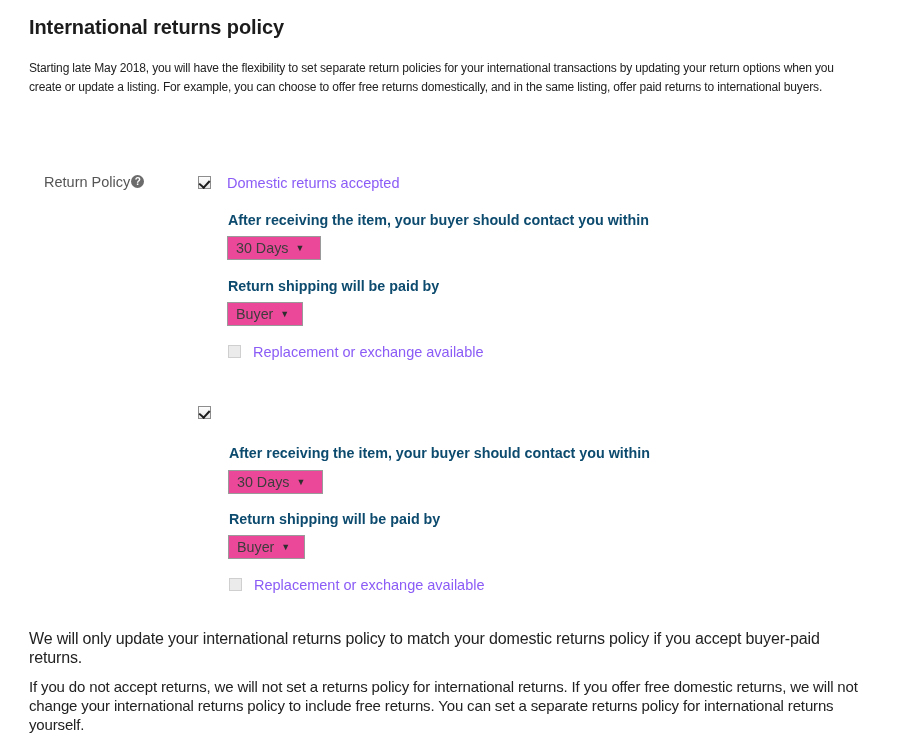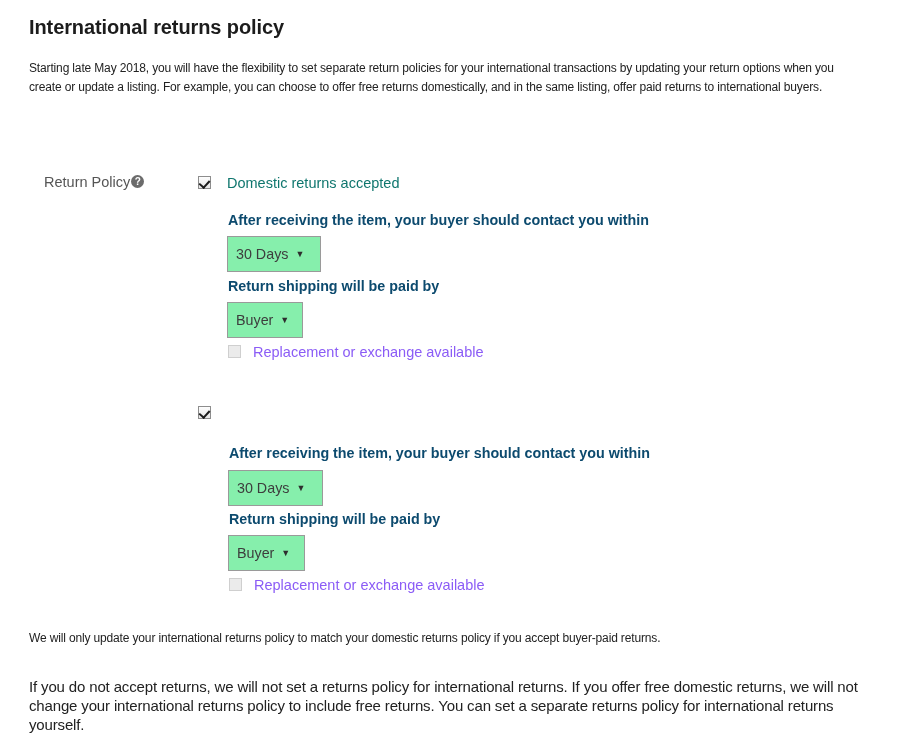--- a/index.html
+++ b/index.html
@@ -42,21 +42,21 @@
     line-height: 19.4px;
     color: #222222;
     letter-spacing: -0.15px;
   }
 
   .footer-para-1 {
     position: absolute;
     left: 29px;
     top: 629px;
     width: 830px;
-    font-size: 12px;
+    font-size: 16px;
     line-height: 19px;
     color: #222222;
     letter-spacing: -0.15px;
   }
 
   .footer-para-2 {
     position: absolute;
     left: 29px;
     top: 677px;
     width: 840px;
@@ -126,42 +126,42 @@
     transform: rotate(42deg);
   }
   .cb.unchecked {
     border: 1px solid #cfcfcf;
     background: #ebebeb;
   }
 
   .cb-label {
     position: absolute;
     font-size: 14.5px;
-    color: #0f766e;
+    color: #8b5cf6;
     white-space: nowrap;
   }
   .cb-label.muted {
     color: #8b5cf6;
   }
 
   .sub-text {
     position: absolute;
     font-size: 14.3px;
     color: #0c4a6e;
     white-space: nowrap;
     font-weight: bold;
   }
 
   
   .dropdown {
     position: absolute;
     box-sizing: border-box;
     border: 1px solid #9a9a9a;
-    background: #86efac;
-    height: 36px;
+    background: #ec4899;
+    height: 24px;
     display: flex;
     align-items: center;
     padding: 0 4px 0 8px;
     font-size: 14.3px;
     color: #3d3d3d;
     white-space: nowrap;
   }
   .dropdown .caret {
     font-size: 9px;
     margin-left: 7px;

